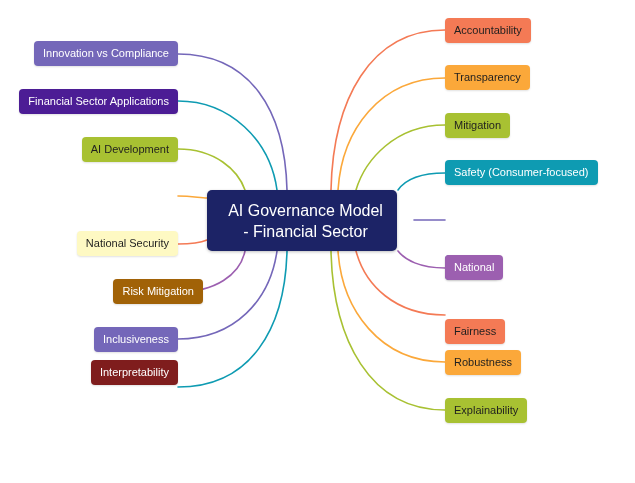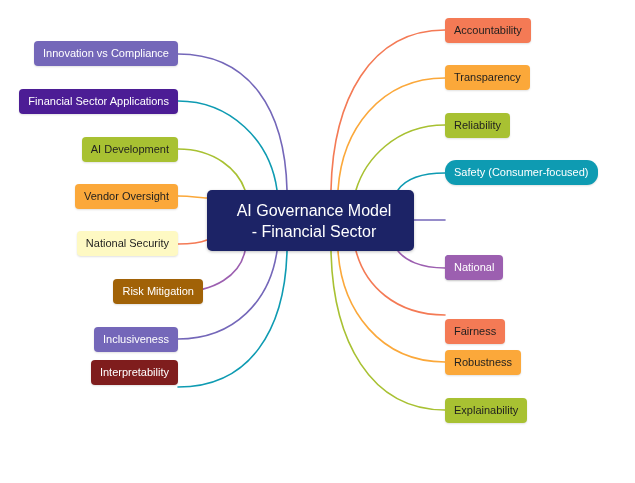--- a/index.html
+++ b/index.html
@@ -7,21 +7,21 @@
          font-family: "Liberation Sans", "DejaVu Sans", sans-serif; }
   #canvas { position: absolute; left: 0; top: 0; width: 635px; height: 483px; }
   svg.links { position: absolute; left: 0; top: 0; width: 635px; height: 483px; }
   svg.links path { fill: none; stroke-width: 1.6; stroke-linecap: round; }
   .node { position: absolute; box-sizing: border-box; border-radius: 4px;
           font-size: 11px; line-height: 25px; height: 25px; padding: 0 9px;
           white-space: nowrap; text-align: center; cursor: pointer;
           box-shadow: 0 1px 2px rgba(0,0,0,0.12); }
   .node.light { color: #ffffff; }
   .node.dark { color: #1f1f1f; text-align: center; }
-  .center { position: absolute; left: 207px; top: 190px; width: 207px; height: 61px;
+  .center { position: absolute; left: 207px; top: 190px; width: 190px; height: 61px;
             background: #1c2366; border-radius: 5px; color: #ffffff; box-sizing: border-box;
             display: flex; flex-direction: column; align-items: center; justify-content: center;
             font-size: 16px; line-height: 21px; box-shadow: 0 1px 3px rgba(0,0,0,0.25); cursor: pointer; padding-left: 7px; }
 </style>
 </head>
 <body>
 
 <div id="canvas">
   <svg class="links" viewBox="0 0 635 483">
 
@@ -46,28 +46,27 @@
   </svg>
 
   <div class="center">
     <span>AI Governance Model</span>
     <span>- Financial Sector</span>
   </div>
 
   <div class="node light" style="right:457px; top:41px; background:#7467b9;">Innovation vs Compliance</div>
   <div class="node light" style="right:457px; top:89px; background:#4c1d95;padding-left:9px;">Financial Sector Applications</div>
   <div class="node dark" style="right:457px; top:137px; background:#a8c132;">AI Development</div>
-  <div class="node dark" style="right:457px; top:184px; background:#fba83a;">Vendor Oversight</div>
   <div class="node dark" style="right:457px; top:231px; background:#fef9c3;">National Security</div>
   <div class="node light" style="right:432px; top:279px; background:#a16207;">Risk Mitigation</div>
   <div class="node light" style="right:457px; top:327px; background:#7467b9;">Inclusiveness</div>
   <div class="node light" style="right:457px; top:360px; background:#7f1d1d;">Interpretability</div>
 
   <div class="node dark" style="left:445px; top:18px; background:#f47a55;">Accountability</div>
   <div class="node dark" style="left:445px; top:65px; background:#fba83a;">Transparency</div>
-  <div class="node dark" style="left:445px; top:113px; background:#a8c132;">Reliability</div>
-  <div class="node light" style="left:445px; top:160px; background:#0e9bb2;border-radius:11px;">Safety (Consumer-focused)</div>
+  <div class="node dark" style="left:445px; top:113px; background:#a8c132;">Mitigation</div>
+  <div class="node light" style="left:445px; top:160px; background:#0e9bb2;">Safety (Consumer-focused)</div>
   <div class="node light" style="left:445px; top:208px; background:#7467b9;margin-top:47px;">Privacy</div>
   <div class="node light" style="left:445px; top:255px; background:#9c5fb0;">National</div>
   <div class="node dark" style="left:445px; top:303px; background:#f47a55;margin-top:16px;">Fairness</div>
   <div class="node dark" style="left:445px; top:350px; background:#fba83a;">Robustness</div>
   <div class="node dark" style="left:445px; top:398px; background:#a8c132;">Explainability</div>
 </div>
 
 </body></html>

